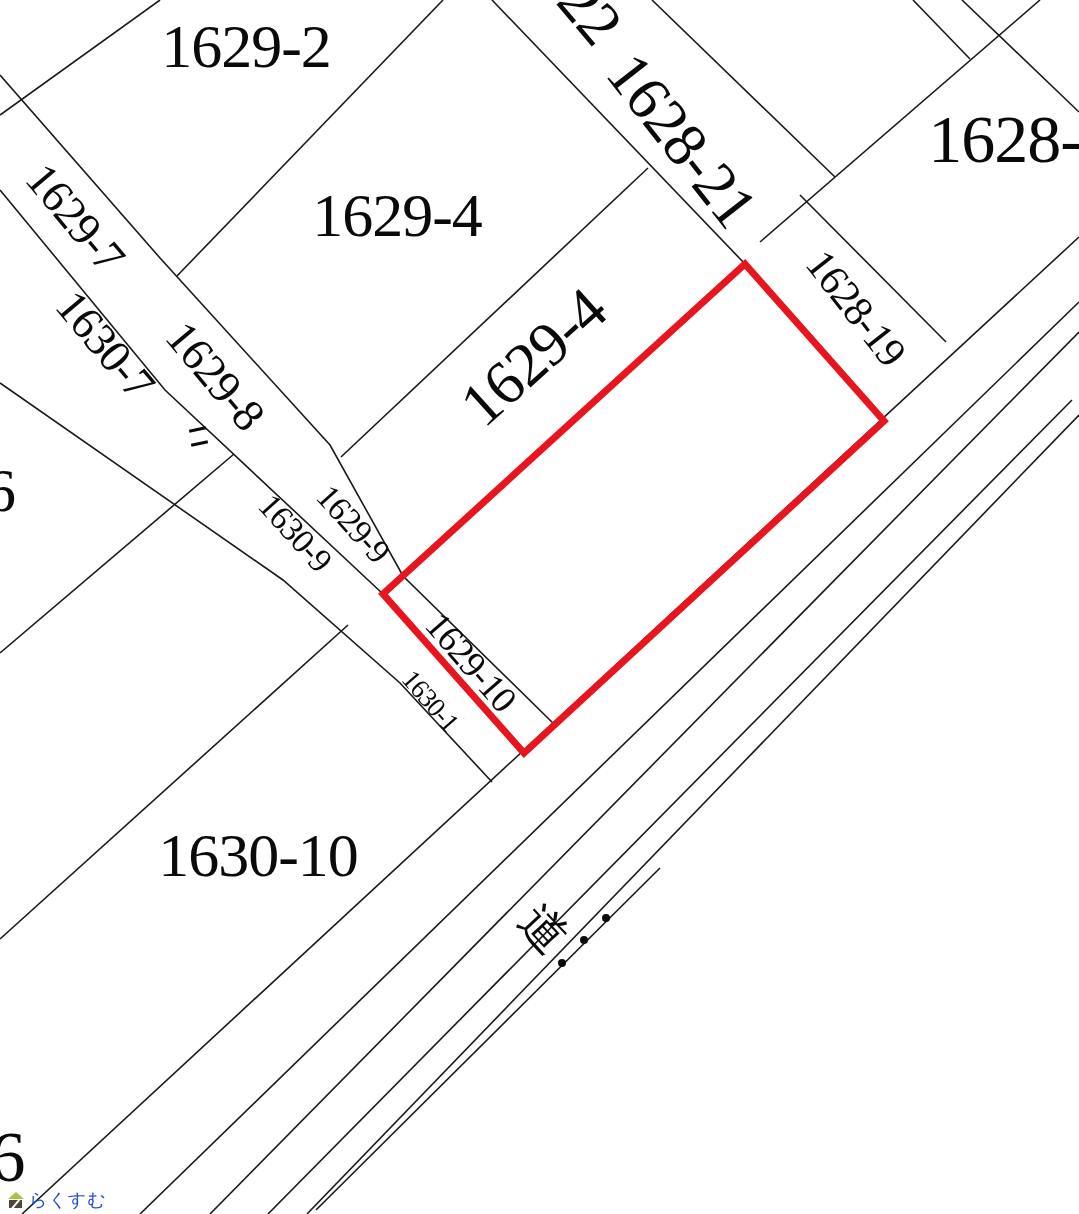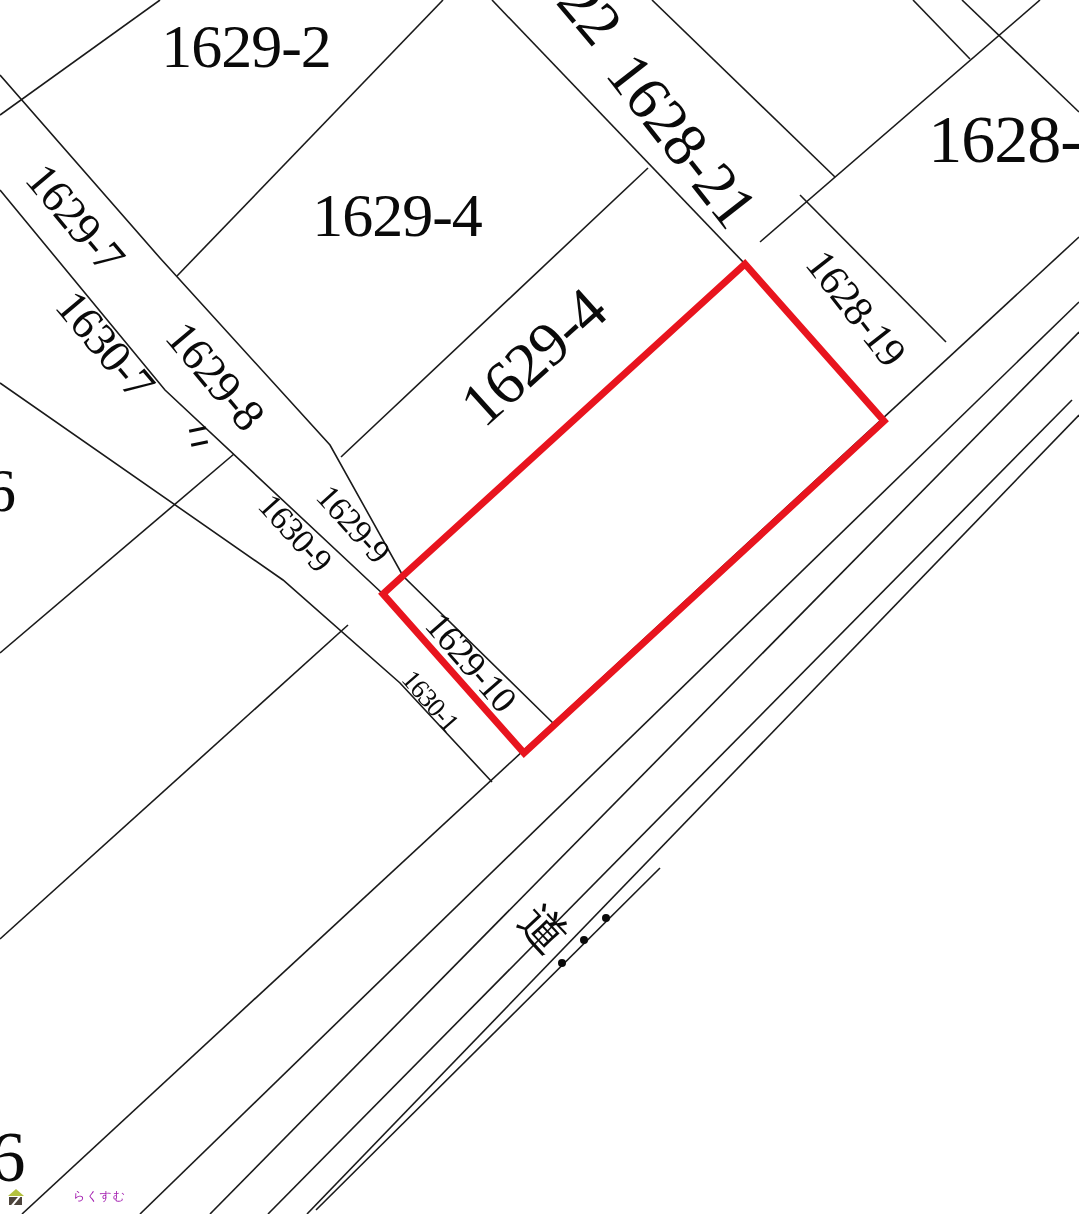--- a/index.html
+++ b/index.html
@@ -41,21 +41,21 @@
   }
   #wm-body{
     position:absolute;left:1px;top:8px;width:13px;height:8px;
     background:#4d443c;
     overflow:hidden;
   }
   #wm-body:after{
     content:"";position:absolute;left:5px;top:-2px;width:2px;height:14px;
     background:#ffffff;transform:rotate(40deg);
   }
-  #wm-text{font-size:12px;color:#a21caf;letter-spacing:1px;margin-left:44px;}
+  #wm-text{font-size:18px;color:#1d4ed8;letter-spacing:1px;}
 </style>
 </head>
 <body>
 
 <div id="canvas">
 
   <svg id="boundaries" width="1079" height="1214" viewBox="0 0 1079 1214">
     <g stroke="#1a1a1a" stroke-width="1.6" fill="none">
 
       <line x1="0" y1="115" x2="160" y2="0"></line>
@@ -92,20 +92,21 @@
   <div class="plabel" style="left:682px;top:140px;font-size:62px;transform:translate(-50%,-50%) rotate(52deg);">1628-21</div>
   <div class="plabel" style="left:590px;top:12px;font-size:62px;transform:translate(-50%,-50%) rotate(50deg);">22</div>
   <div class="plabel" style="left:856px;top:308px;font-size:42px;transform:translate(-50%,-50%) rotate(52deg);">1628-19</div>
   <div class="plabel" style="left:75px;top:218px;font-size:46px;transform:translate(-50%,-50%) rotate(50deg);">1629-7</div>
   <div class="plabel" style="left:105px;top:345px;font-size:46px;transform:translate(-50%,-50%) rotate(50deg);">1630-7</div>
   <div class="plabel" style="left:215px;top:376px;font-size:46px;transform:translate(-50%,-50%) rotate(50deg);">1629-8</div>
   <div class="plabel" style="left:295px;top:533px;font-size:34px;transform:translate(-50%,-50%) rotate(48deg);">1630-9</div>
   <div class="plabel" style="left:353px;top:524px;font-size:34px;transform:translate(-50%,-50%) rotate(48deg);">1629-9</div>
   <div class="plabel" style="left:471px;top:662px;font-size:37px;transform:translate(-50%,-50%) rotate(49deg);">1629-10</div>
   <div class="plabel" style="left:430px;top:701px;font-size:27px;transform:translate(-50%,-50%) rotate(49deg);">1630-1</div>
+  <div class="plabel" style="left:258px;top:855px;font-size:62px;">1630-10</div>
   <div class="plabel" style="left:0px;top:490px;font-size:62px;">6</div>
   <div class="plabel" style="left:7px;top:1157px;font-size:72px;">6</div>
 
   <div class="plabel" style="left:543px;top:929px;font-size:46px;transform:translate(-50%,-50%) rotate(47deg);">道</div>
   <div class="dot" style="left:562px;top:963px;"></div>
   <div class="dot" style="left:584px;top:940px;"></div>
   <div class="dot" style="left:606px;top:918px;"></div>
 
   <div class="tickbar" style="left:189px;top:428px;"></div>
   <div class="tickbar" style="left:191px;top:442px;"></div>

